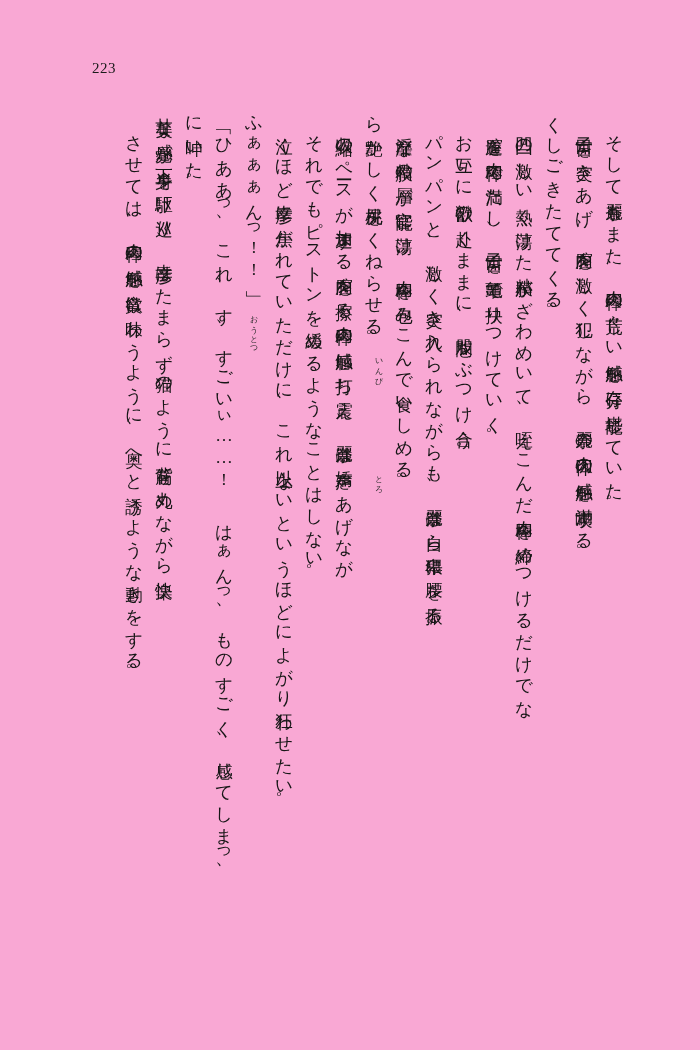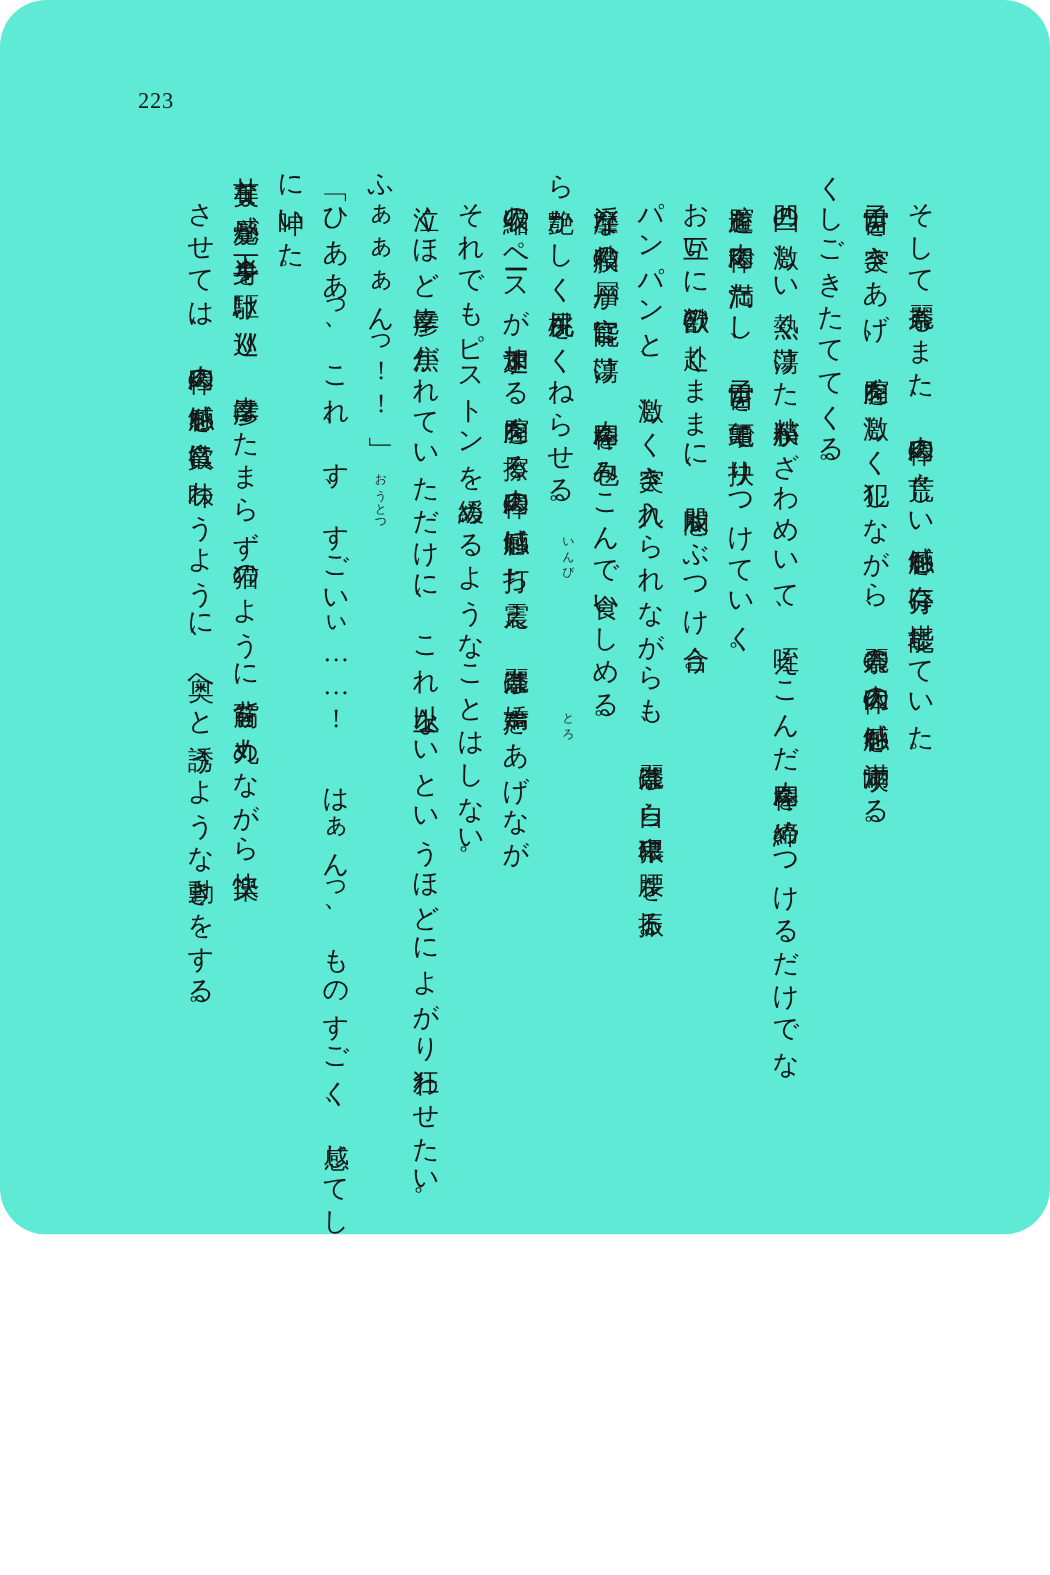--- a/index.html
+++ b/index.html
@@ -3,26 +3,25 @@
 <meta charset="utf-8">
 <style>
   html, body {
     margin: 0;
     padding: 0;
     background: #ffffff;
   }
   .page {
     position: relative;
     width: 700px;
-    height: 823px;
-    background: #5eead4;
+    height: 1050px;
+    background: #f9a8d4;
     overflow: hidden;
     font-family: "Liberation Serif", "DejaVu Serif", serif;
     color: #181818;
-    border-radius: 31px;
   }
   .page-number {
     position: absolute;
     top: 60px;
     left: 92px;
     font-size: 15px;
     letter-spacing: 0.5px;
     color: #1a1a1a;
     font-family: "Liberation Serif", serif;
   }

